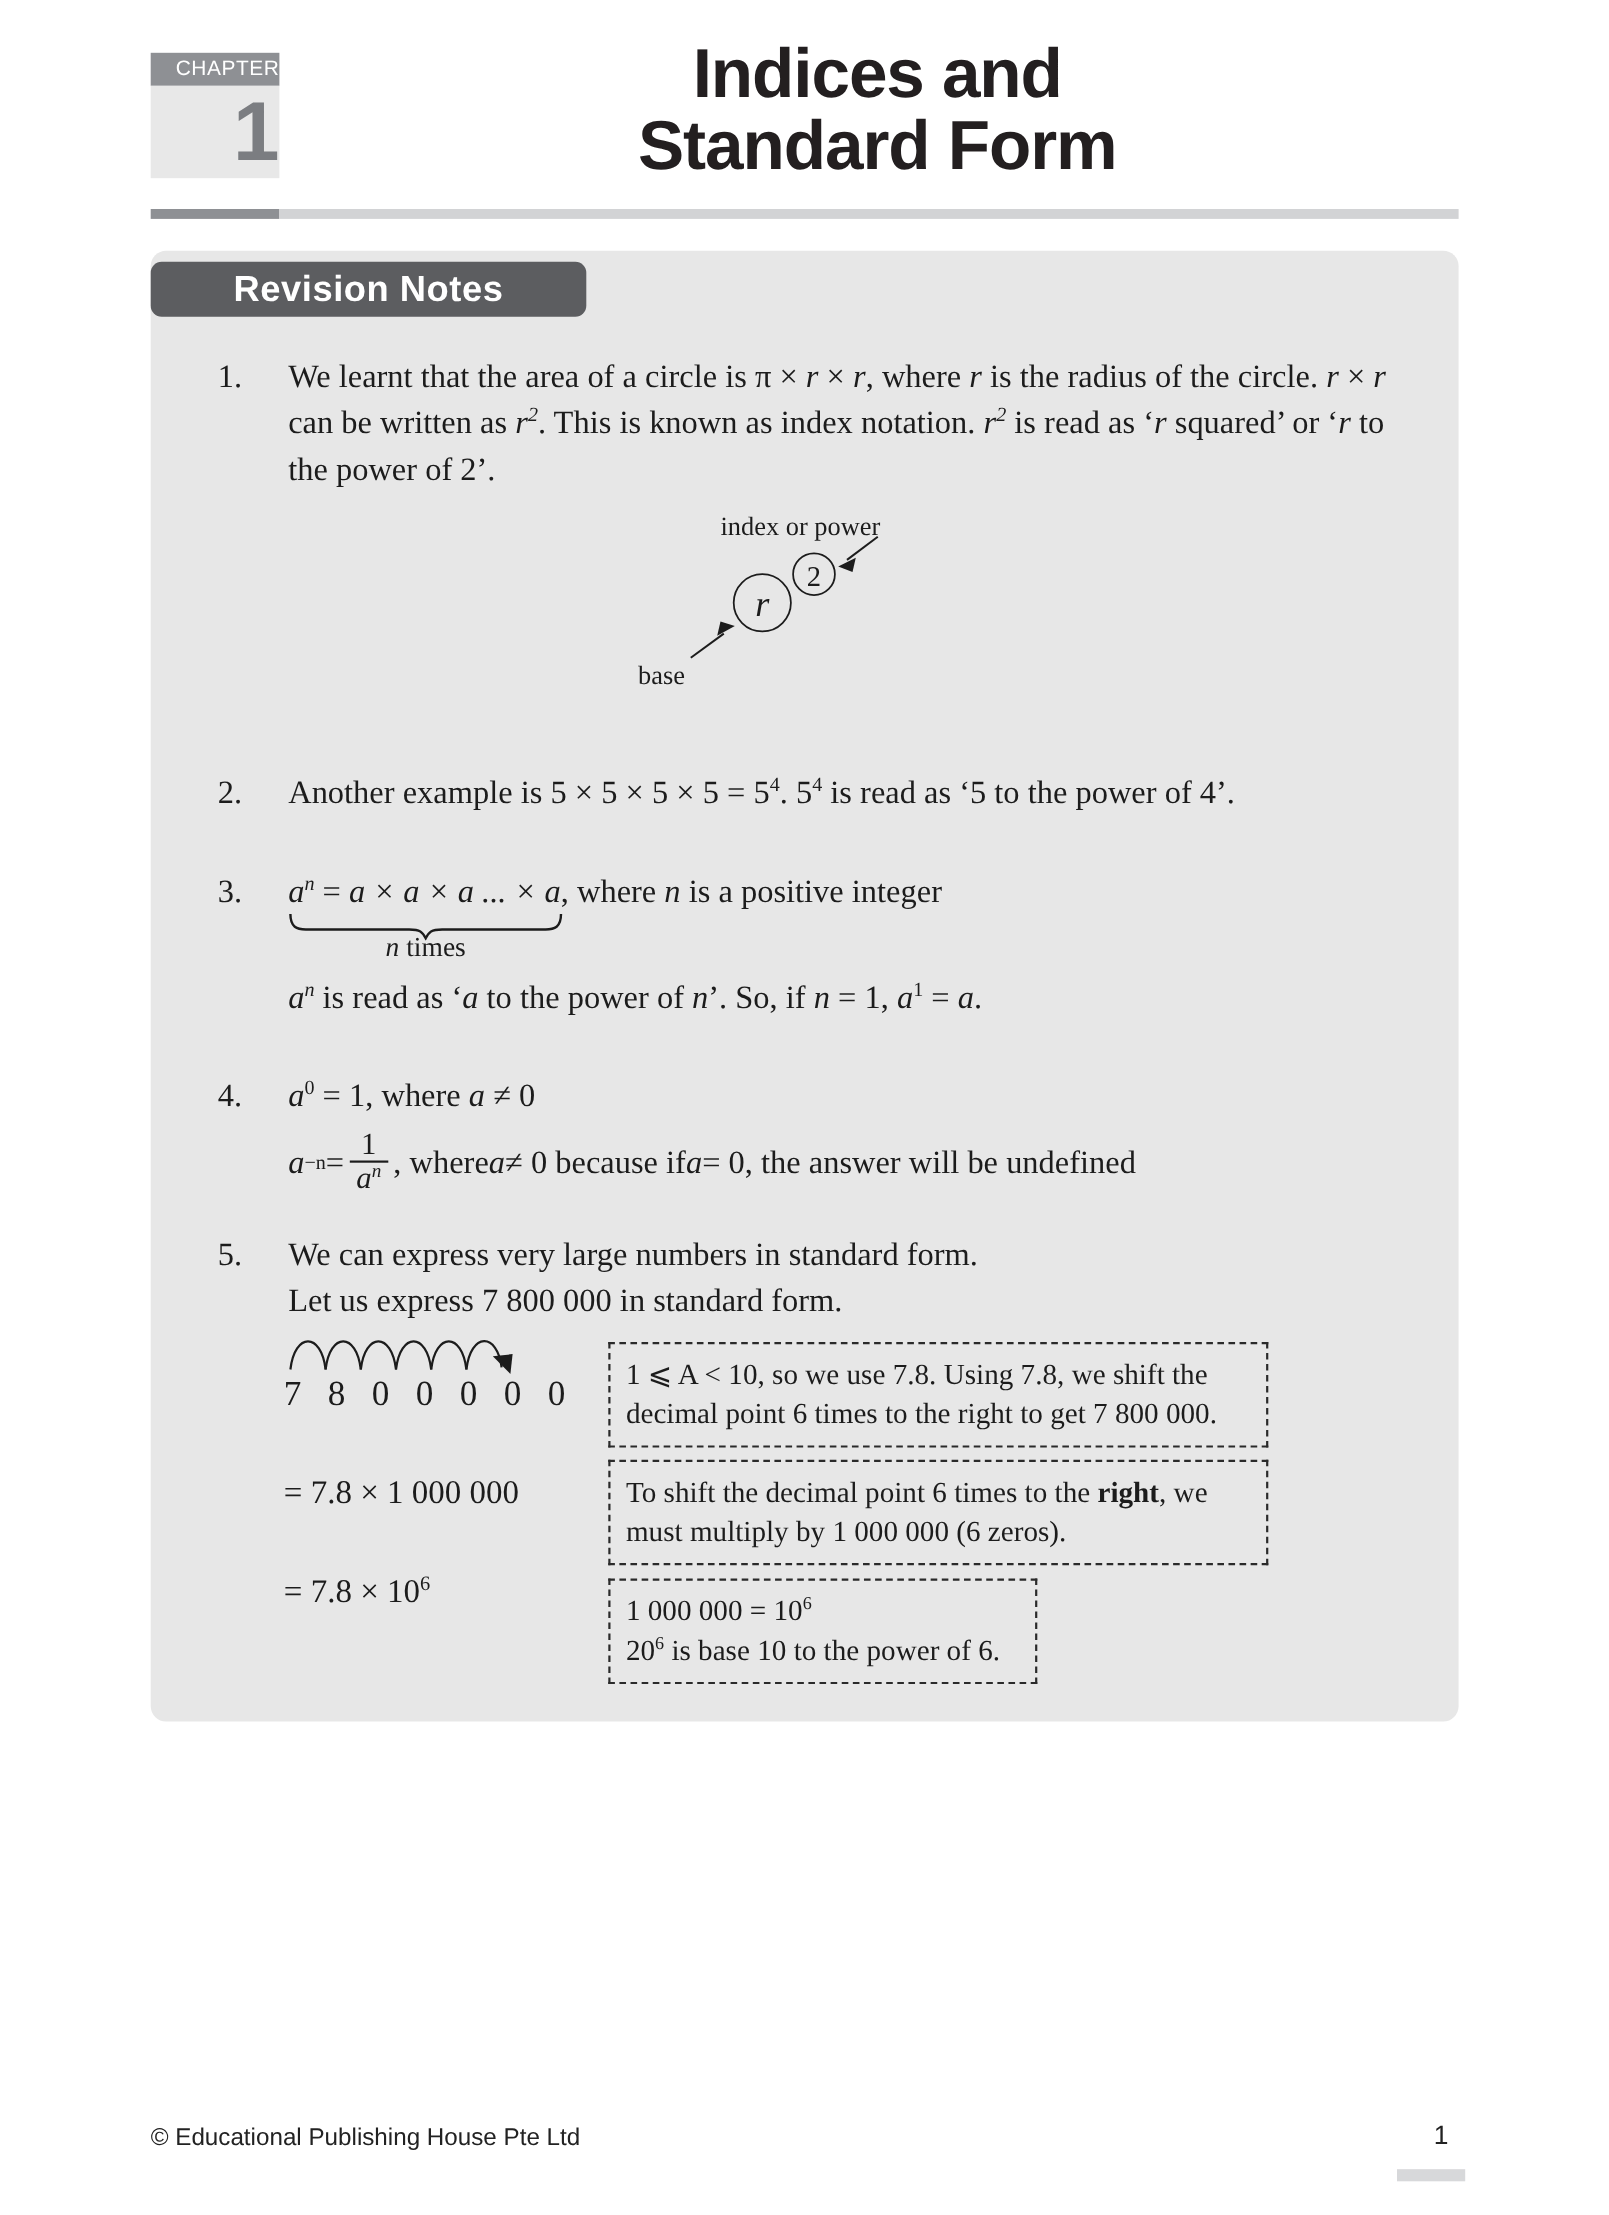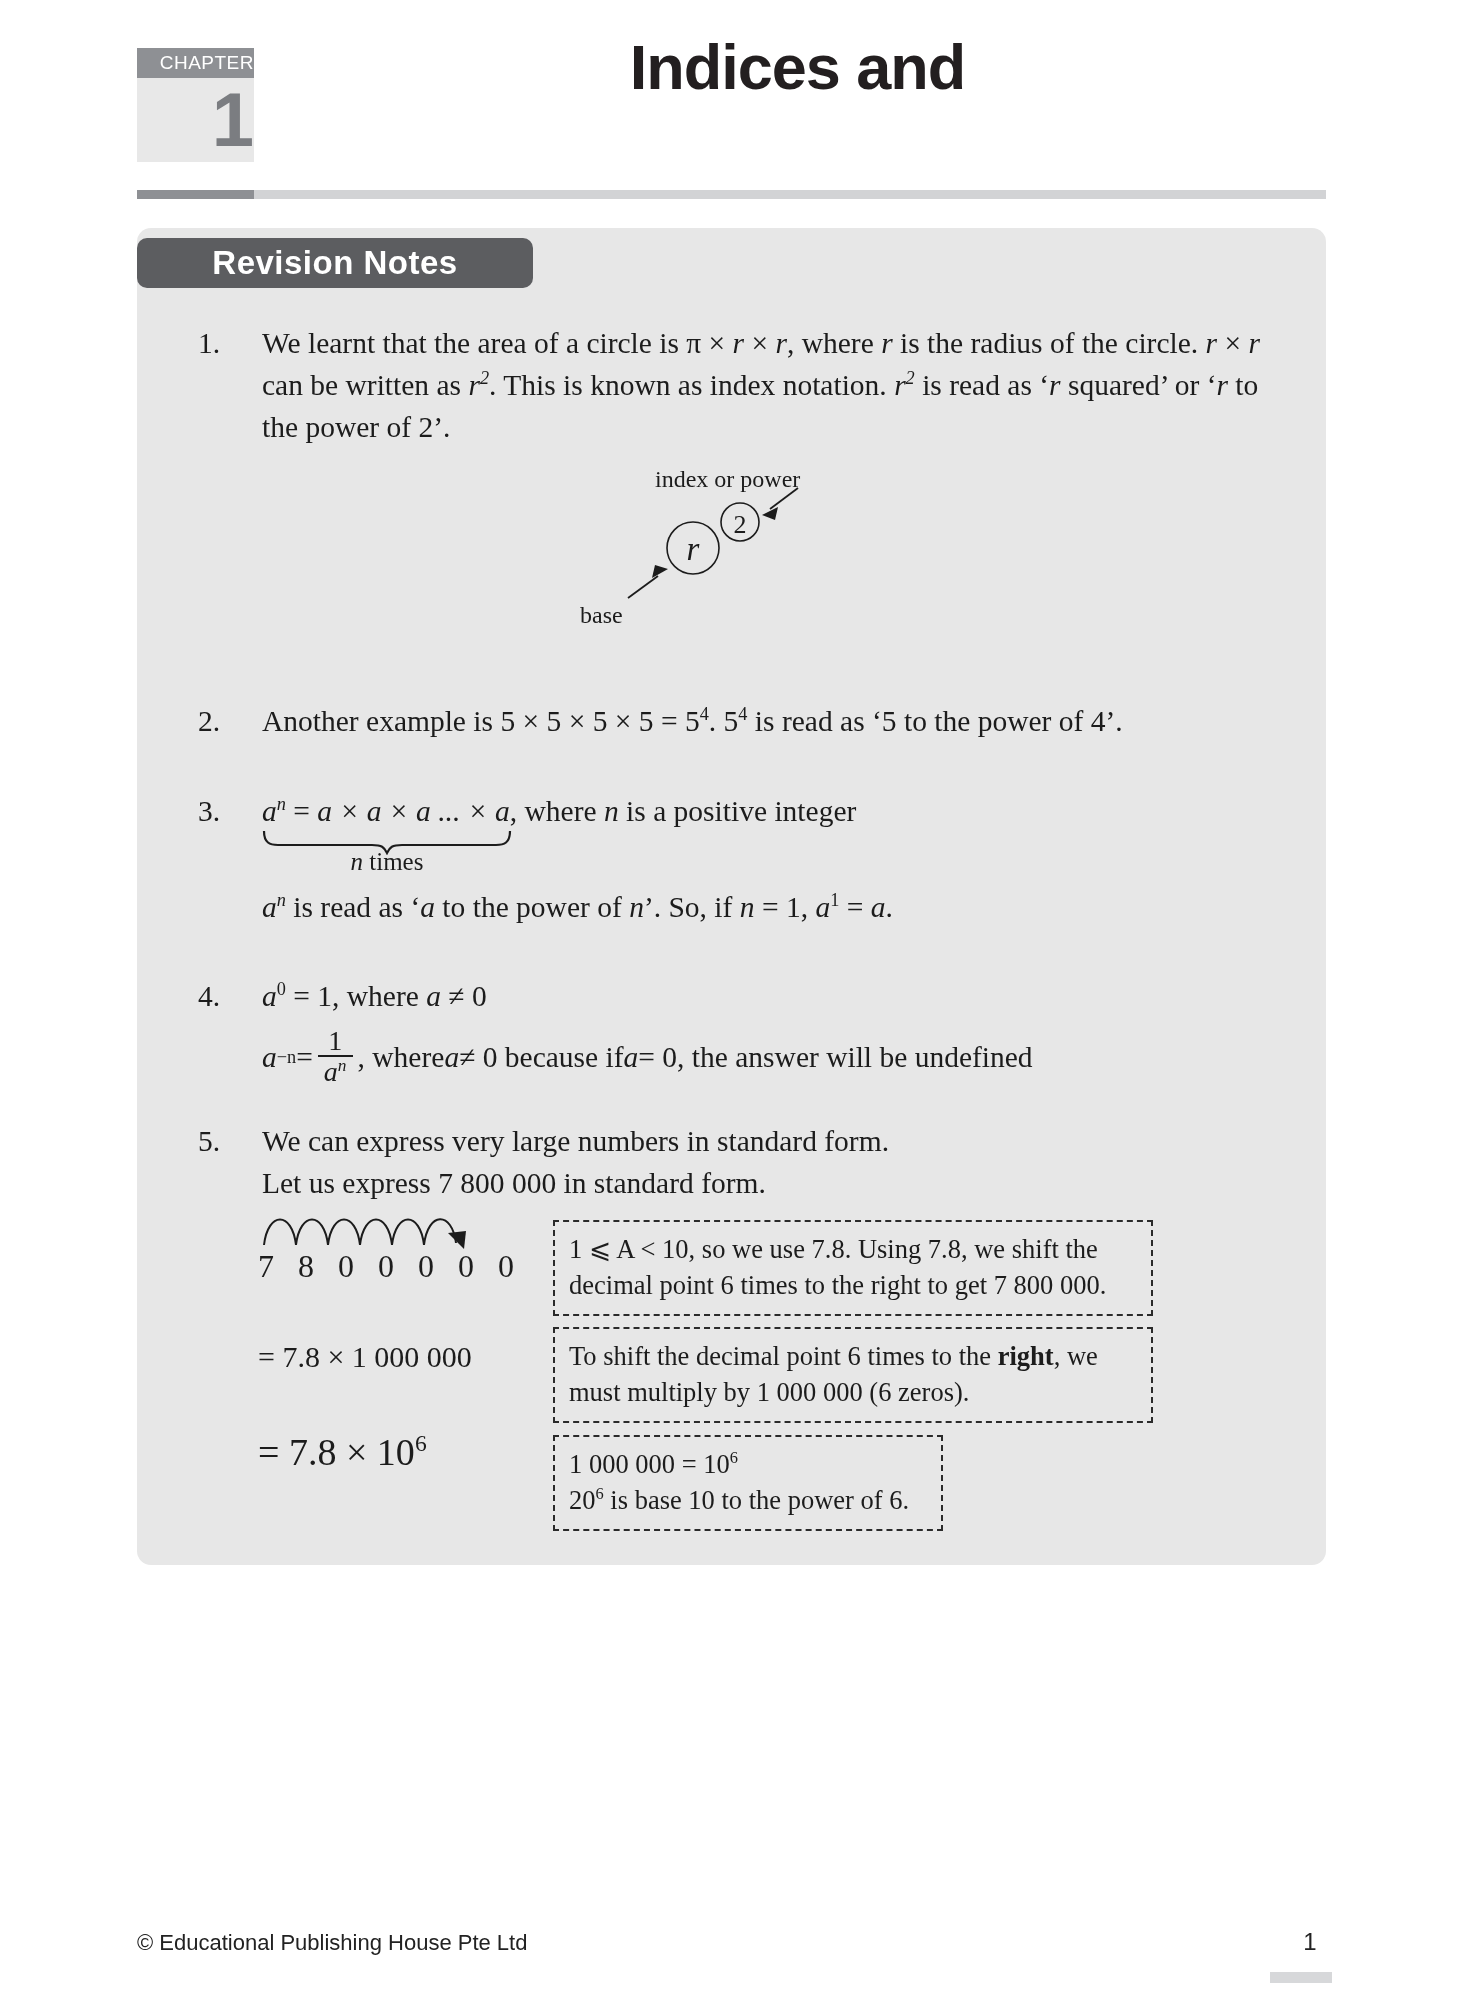--- a/index.html
+++ b/index.html
@@ -191,21 +191,21 @@
     position: absolute;
     left: 258px;
     top: 1340px;
     font-size: 30px;
     white-space: nowrap;
   }
   #sf-line3 {
     position: absolute;
     left: 258px;
     top: 1430px;
-    font-size: 38px;
+    font-size: 30px;
     white-space: nowrap;
   }
 
   .callout {
     position: absolute;
     border: 2px dashed #2a2a2a;
     padding: 9px 14px 11px 14px;
     font-size: 26.5px;
     line-height: 36px;
     box-sizing: border-box;
@@ -245,20 +245,21 @@
 </head>
 <body>
 
 <div id="chapter-tab">
   <div id="chapter-word">CHAPTER</div>
   <div id="chapter-number">1</div>
 </div>
 
 <div id="page-title">
   <span class="tline">Indices and</span>
+  <span class="tline">Standard Form</span>
 </div>
 
 <div id="header-rule-dark"></div>
 <div id="header-rule-light"></div>
 
 <div id="content-panel"></div>
 
 <div id="revision-banner">Revision Notes</div>
 
 <div class="note" id="note-1">

